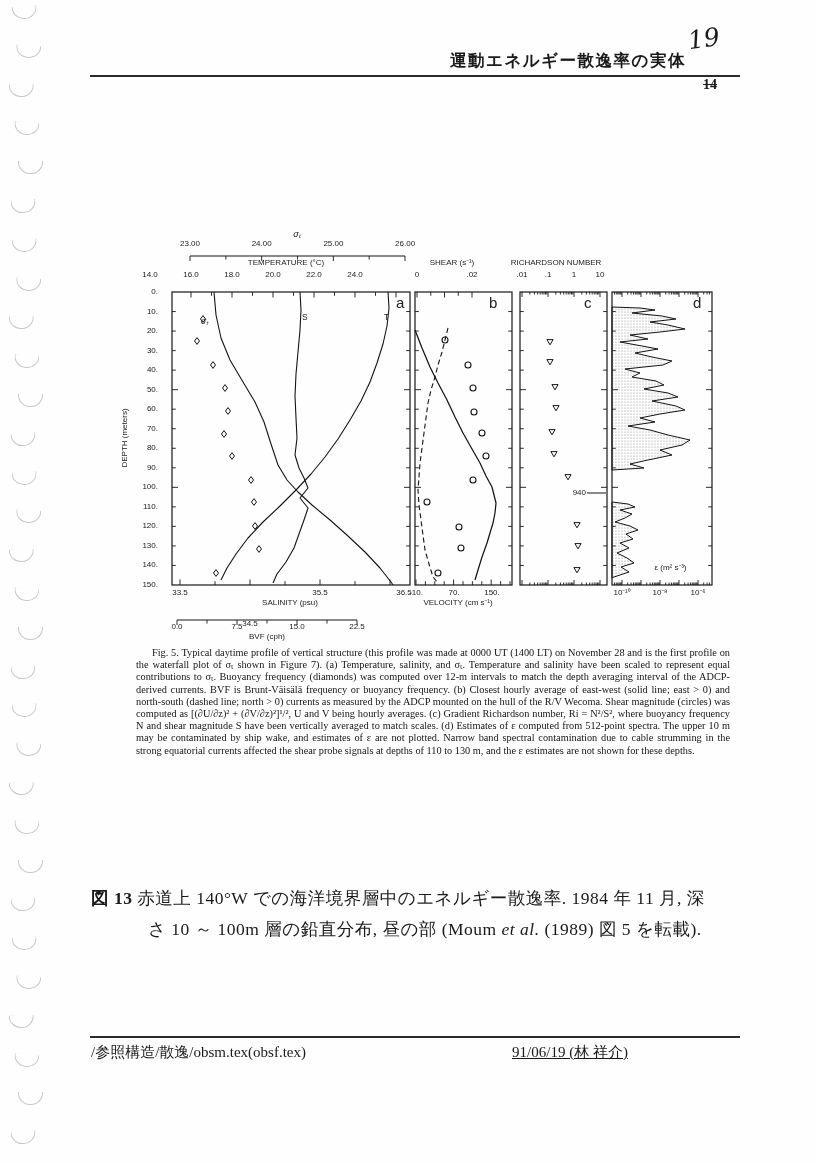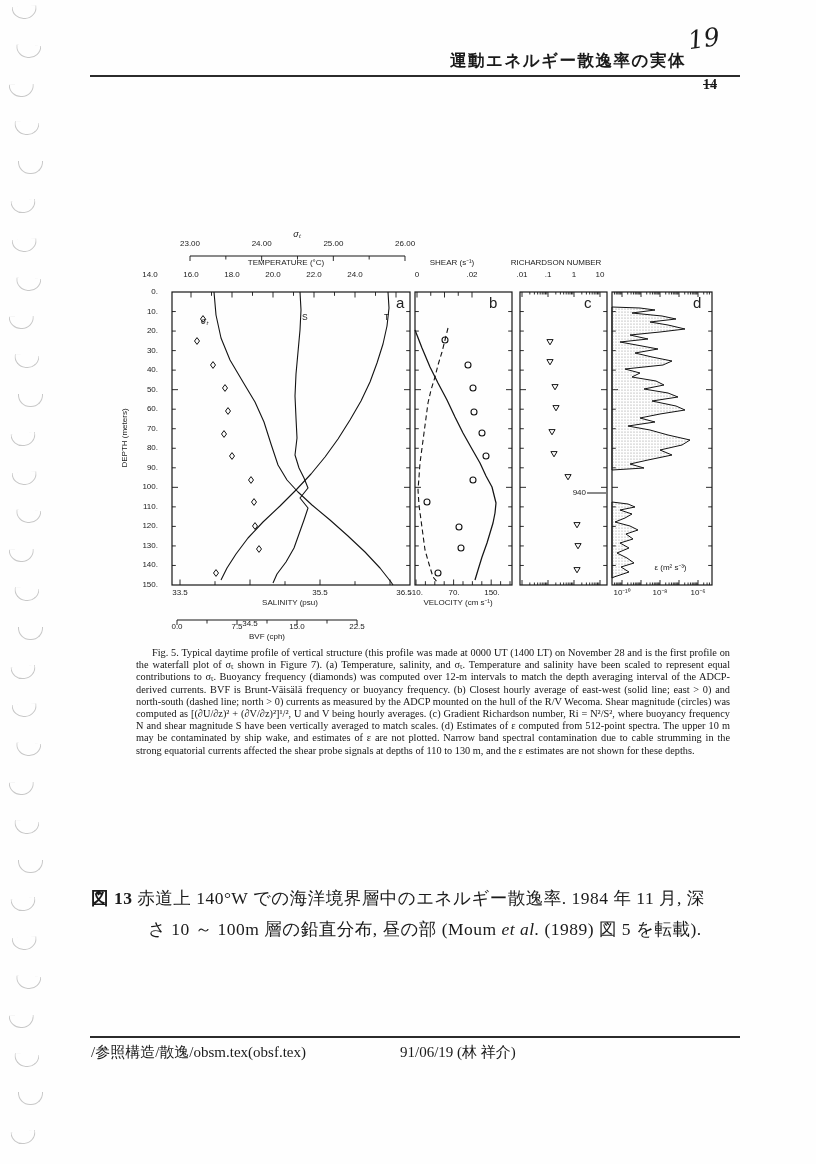--- a/index.html
+++ b/index.html
@@ -23,21 +23,21 @@
   .rot{transform:translate(-50%,-50%) rotate(-90deg);}
   .pletter{font-size:15px;line-height:15px;color:#222;}
   .clabel{font-size:8.5px;}
   .cap-en{position:absolute;left:136px;top:647px;width:594px;text-align:justify;text-indent:16px;
         font-size:10.3px;line-height:12.2px;color:#141414;}
   .jp{position:absolute;font-size:17.5px;white-space:nowrap;letter-spacing:0.5px;}
   .b{font-weight:bold;}
   .i{font-style:italic;}
   .ftr{position:absolute;top:1043px;font-size:15px;}
   .ftr-l{left:91px;}
-  .ftr-r{left:400px;width:340px;text-align:left;}
+  .ftr-r{left:400px;width:340px;text-align:center;text-decoration:underline;}
 </style>
 </head>
 <body>
 
 <div class="page" id="page">
 
   <div id="holes">
       <i class="cres" style="top: 6px; left: 12px; transform: rotate(-4deg);"></i>
       <i class="cres" style="top: 44.8px; left: 16px; transform: rotate(3deg);"></i>
       <i class="cres" style="top: 83.6px; left: 9px; transform: rotate(-2deg);"></i>

